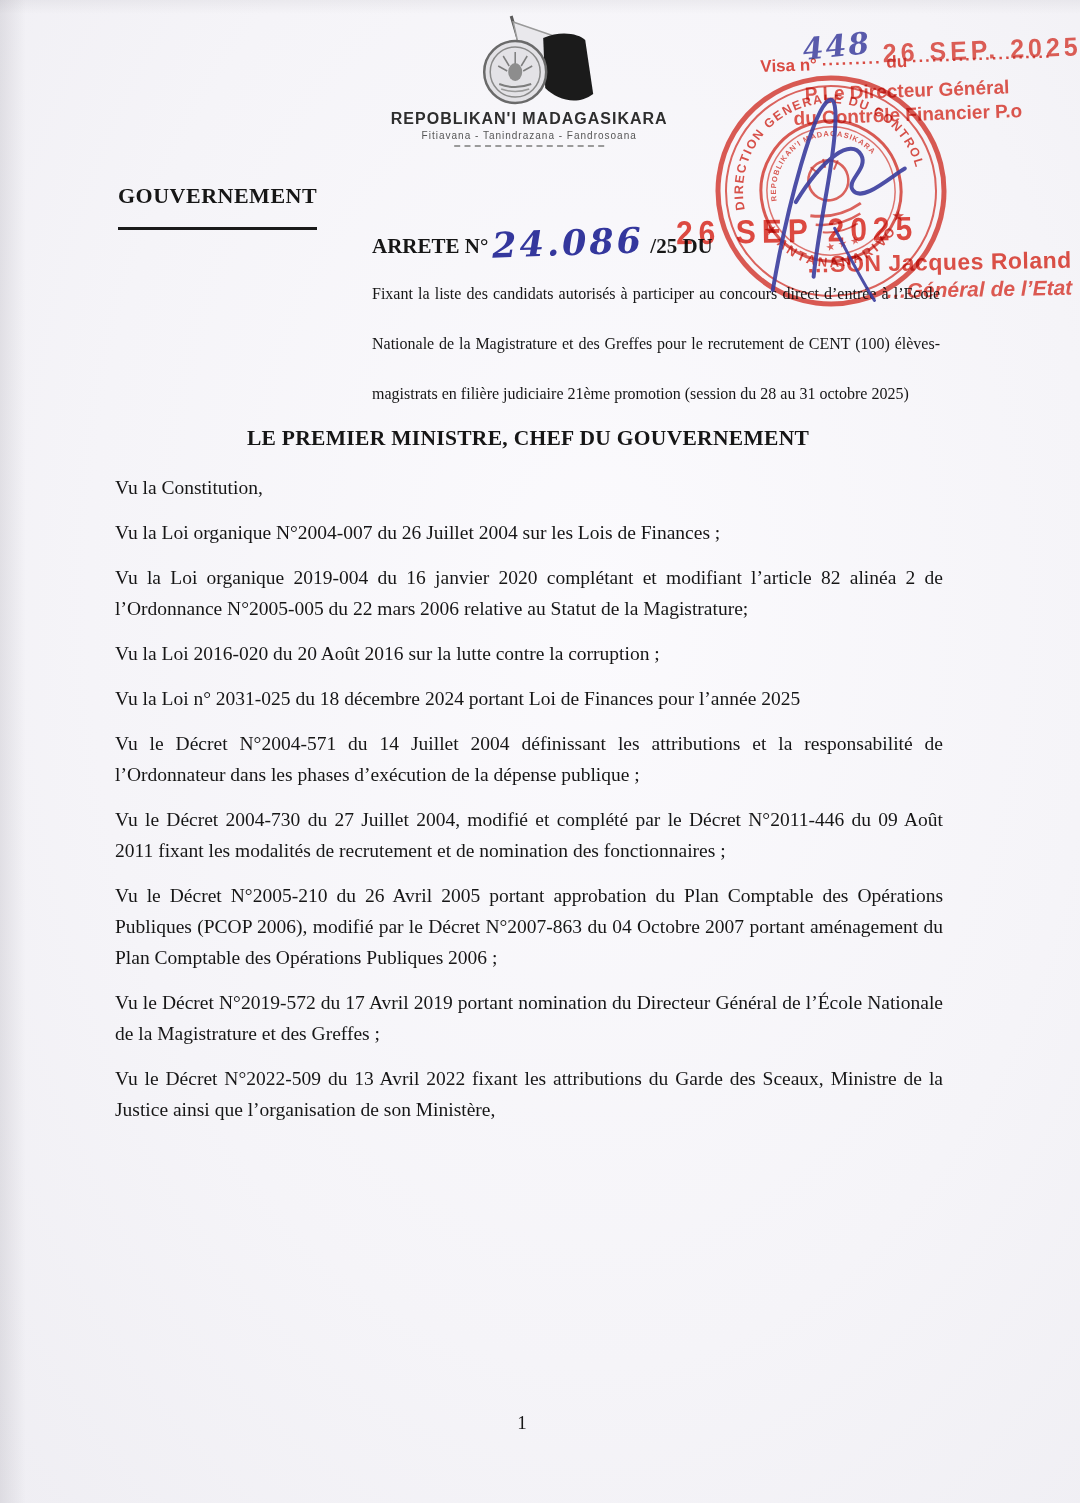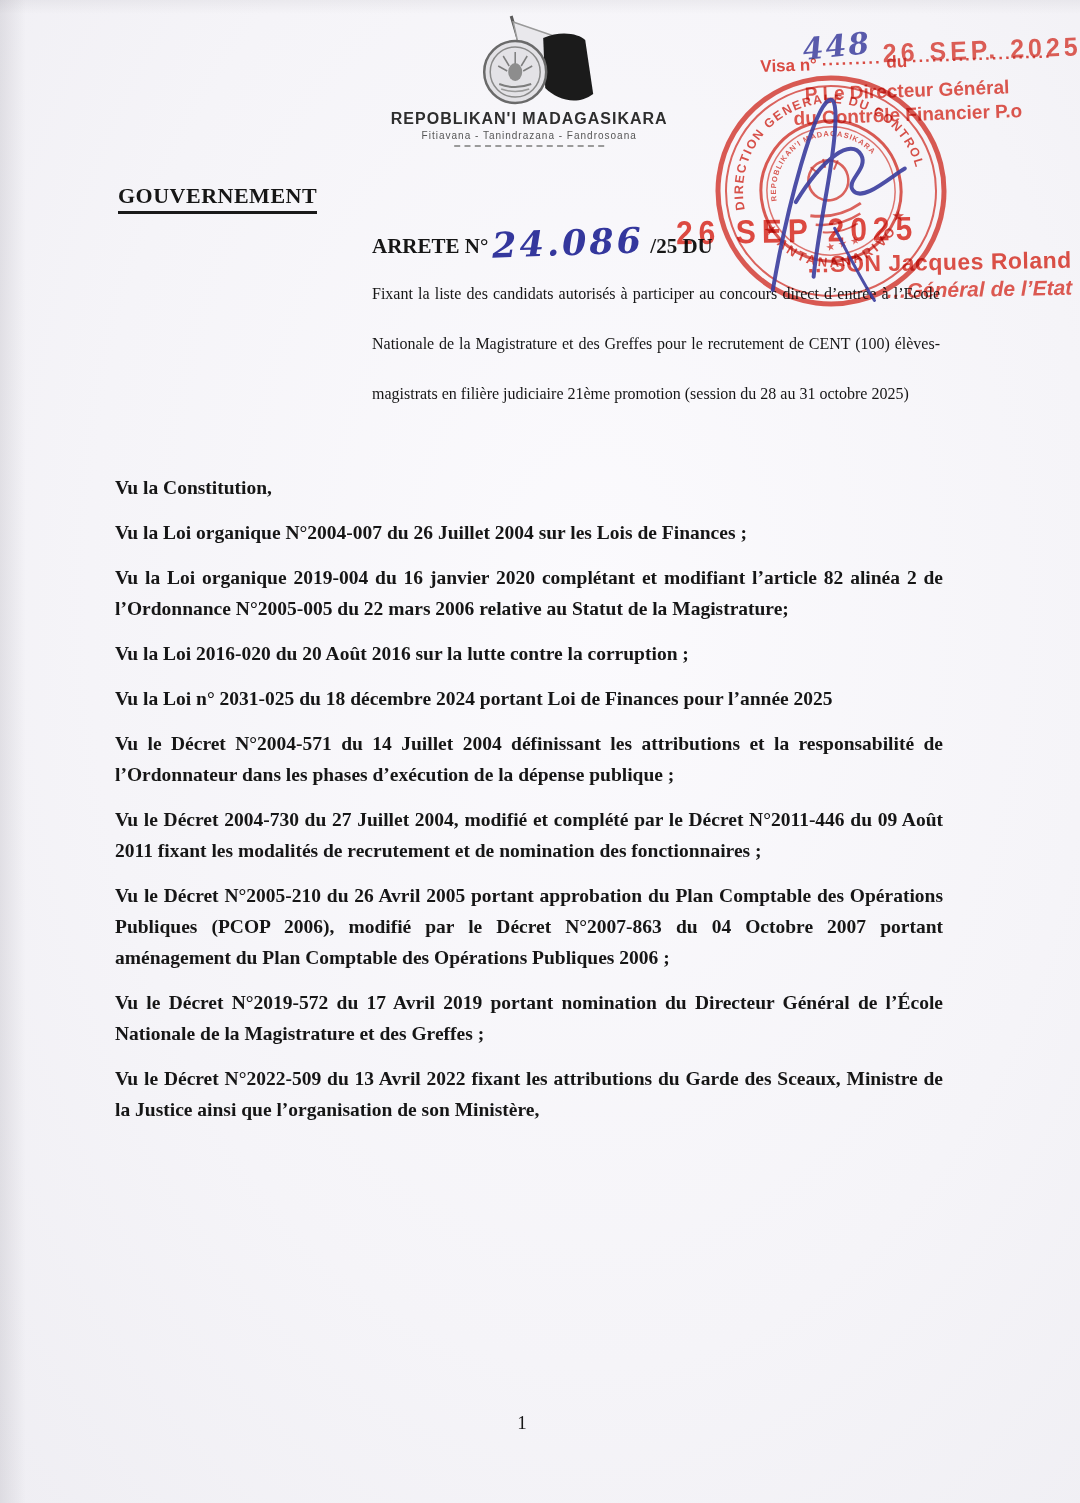--- a/index.html
+++ b/index.html
@@ -28,41 +28,41 @@
   .emblem-block{position:absolute;top:14px;left:50%;transform:translateX(-53%);text-align:center;width:360px;}
   .emblem-art{display:block;margin:0 auto;}
   .country-name{font-family:"Liberation Sans",sans-serif;font-weight:bold;font-size:16px;letter-spacing:1px;color:#2e2e2e;margin-top:-4px;}
   .motto{font-family:"Liberation Sans",sans-serif;font-size:10px;letter-spacing:1px;color:#555;margin-top:2px;}
   .motto-rule{width:150px;border-bottom:2px dashed #9a9a9a;margin:4px auto 0;}
 
   
   .gouvernement{
     position:absolute;left:118px;top:183px;
     font-size:22px;font-weight:bold;letter-spacing:.5px;
-    border-bottom:3px solid #1a1a1a;padding-bottom:2px;
+    border-bottom:3px solid #1a1a1a;padding-bottom:18px;
   }
 
   
   .arrete-block{position:absolute;left:372px;top:220px;width:568px;}
   .arrete-line{font-size:21px;font-weight:bold;white-space:nowrap;}
   .arrete-number{
     display:inline-block;color:#34379d;font-family:"DejaVu Serif",serif;
     font-style:italic;font-weight:bold;font-size:35px;letter-spacing:3px;
     transform:rotate(-2deg) translateY(2px);margin:0 6px 0 4px;
   }
   .arrete-subject{font-size:16px;line-height:50px;text-align:justify;margin-top:8px;}
 
   
   .pm-title{
     position:absolute;left:115px;top:426px;width:826px;text-align:center;
     font-size:21.5px;font-weight:bold;letter-spacing:.3px;
   }
 
   
-  .vu-section{position:absolute;left:115px;top:472px;width:828px;font-weight:bold;}
+  .vu-section{position:absolute;left:115px;top:472px;width:828px;}
   .vu-section p{margin:0 0 14px 0;font-size:19.5px;line-height:31px;text-align:justify;}
   .vu-section p.short{text-align:left;}
 
   .page-number{position:absolute;left:0;top:1412px;width:1044px;text-align:center;font-size:19px;}
 
   
   .stamp,.stamp *{mix-blend-mode:multiply;}
   .visa-stamp{
     position:absolute;left:742px;top:52px;width:330px;z-index:5;
     transform:rotate(-2deg);
@@ -132,20 +132,21 @@
 
   <div class="gouvernement">GOUVERNEMENT</div>
 
   <div class="arrete-block">
     <div class="arrete-line">
       <span>ARRETE N°</span><span class="arrete-number">24.086</span><span>/25 DU</span>
     </div>
     <div class="arrete-subject">Fixant la liste des candidats autorisés à participer au concours direct d’entrée à l’Ecole Nationale de la Magistrature et des Greffes pour le recrutement de CENT (100) élèves-magistrats en filière judiciaire 21ème promotion (session du 28 au 31 octobre 2025)</div>
   </div>
 
+  <div class="pm-title">LE PREMIER MINISTRE, CHEF DU GOUVERNEMENT</div>
 
   <div class="vu-section">
     <p class="short">Vu la Constitution,</p>
     <p class="short">Vu la Loi organique N°2004-007 du 26 Juillet 2004 sur les Lois de Finances ;</p>
     <p>Vu la Loi organique 2019-004 du 16 janvier 2020 complétant et modifiant l’article 82 alinéa 2 de l’Ordonnance N°2005-005 du 22 mars 2006 relative au Statut de la Magistrature;</p>
     <p class="short">Vu la Loi 2016-020 du 20 Août 2016 sur la lutte contre la corruption ;</p>
     <p class="short">Vu la Loi n° 2031-025 du 18 décembre 2024 portant Loi de Finances pour l’année 2025</p>
     <p>Vu le Décret N°2004-571 du 14 Juillet 2004 définissant les attributions et la responsabilité de l’Ordonnateur dans les phases d’exécution de la dépense publique ;</p>
     <p>Vu le Décret 2004-730 du 27 Juillet 2004, modifié et complété par le Décret N°2011-446 du 09 Août 2011 fixant les modalités de recrutement et de nomination des fonctionnaires ;</p>
     <p>Vu le Décret N°2005-210 du 26 Avril 2005 portant approbation du Plan Comptable des Opérations Publiques (PCOP 2006), modifié par le Décret N°2007-863 du 04 Octobre 2007 portant aménagement du Plan Comptable des Opérations Publiques 2006 ;</p>

